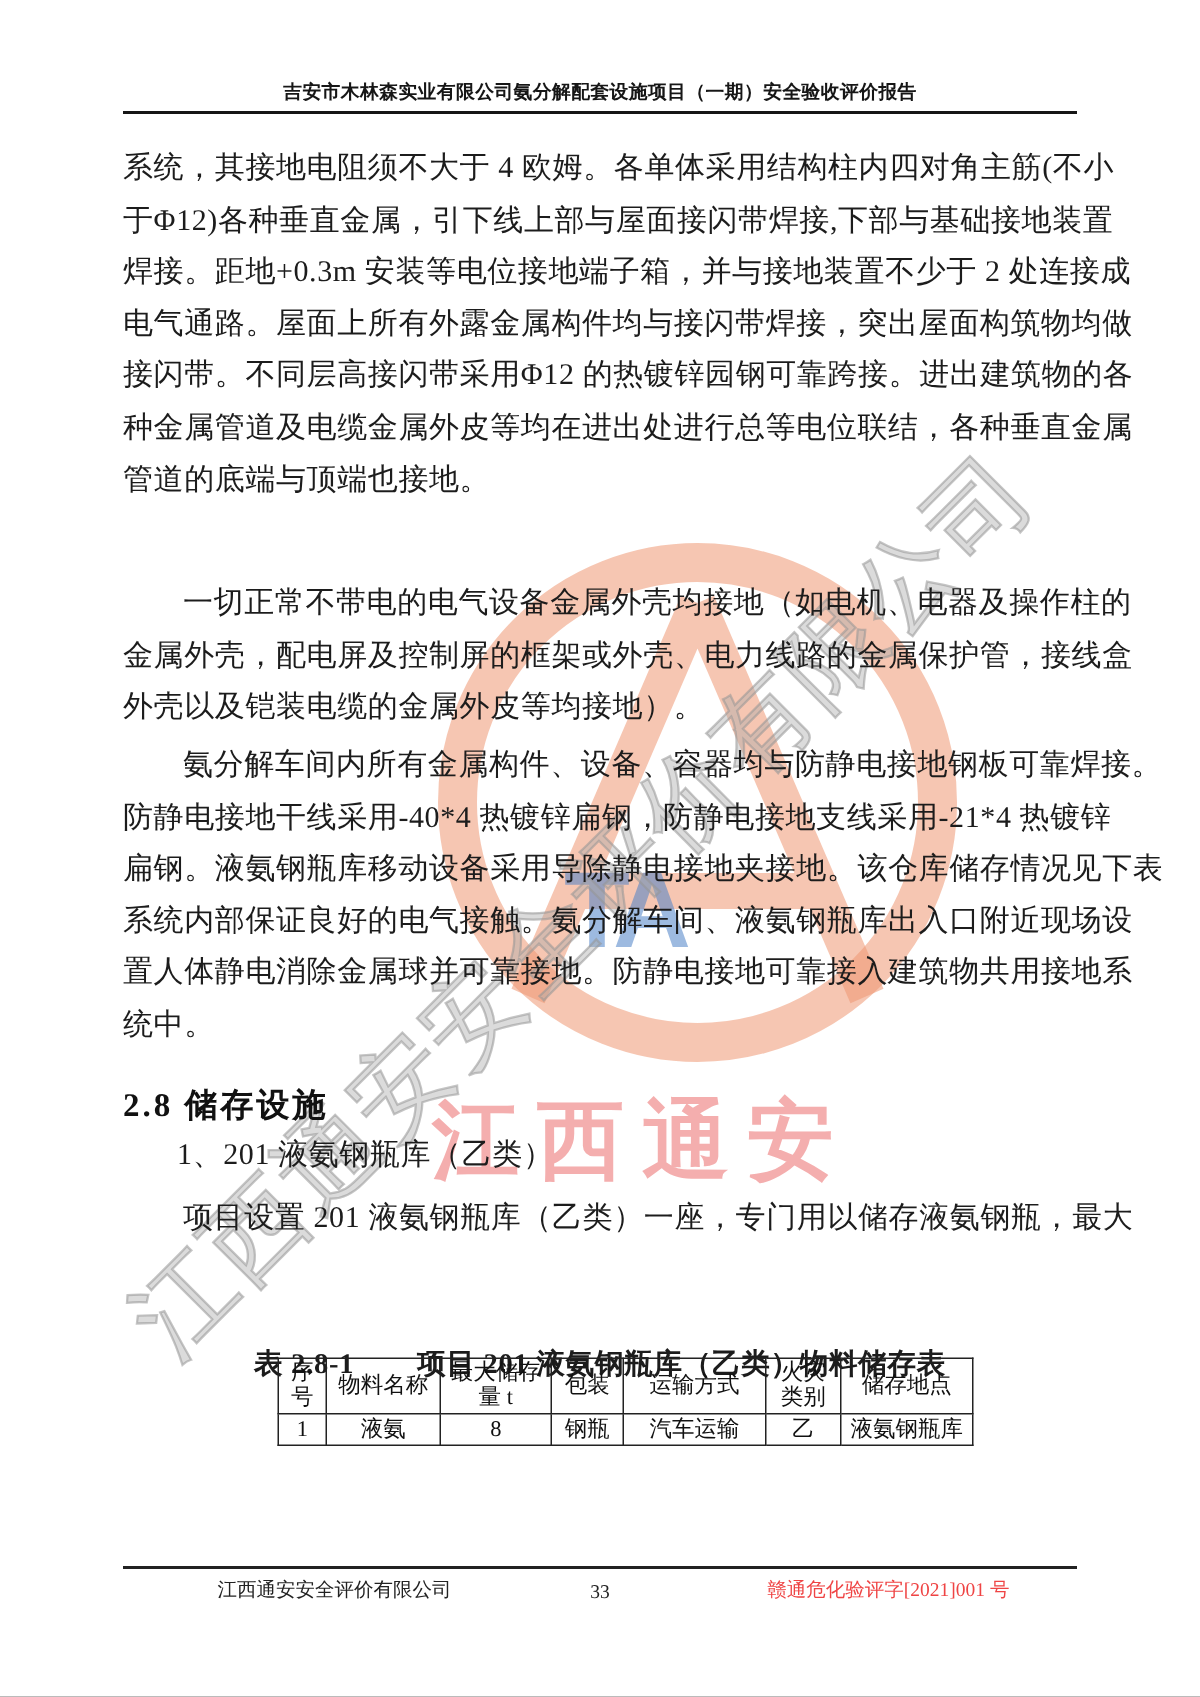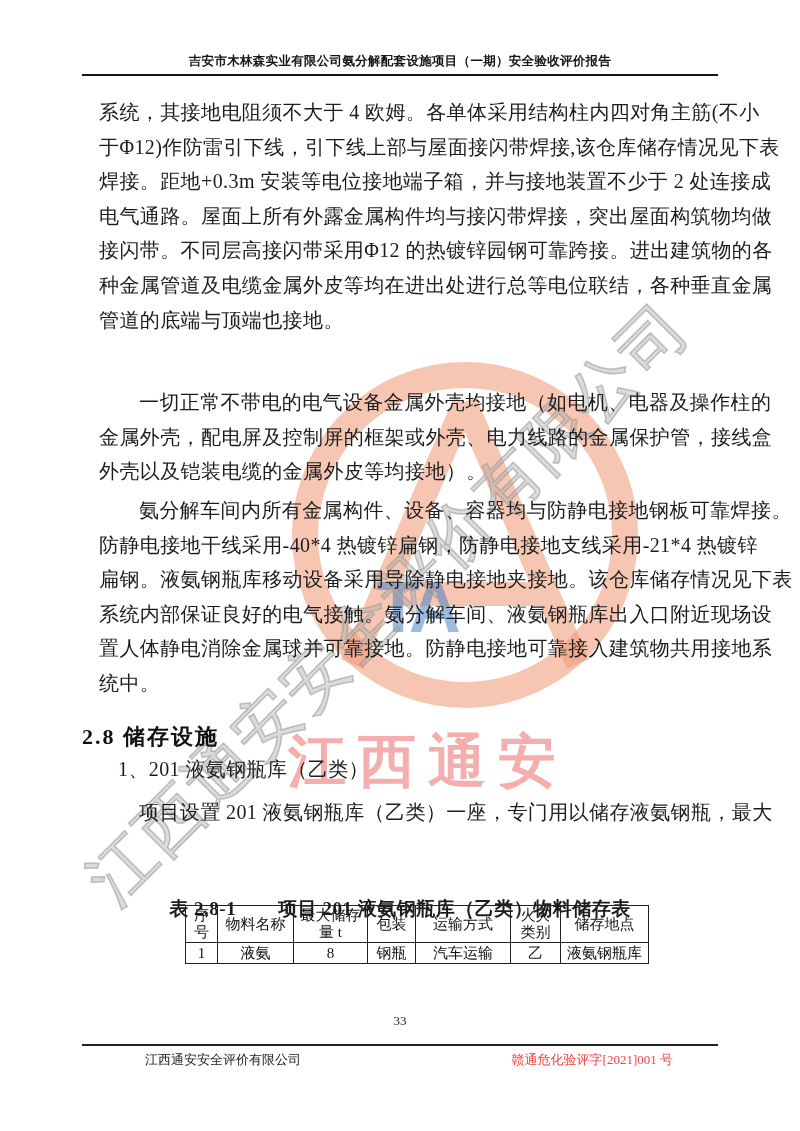--- a/index.html
+++ b/index.html
@@ -34,24 +34,24 @@
   }
   
   .content{position:absolute;inset:0;z-index:1;}
   .hdr-title{
     position:absolute;left:82px;top:53px;width:636px;text-align:center;
     font-size:12.5px;font-weight:bold;letter-spacing:0.3px;color:#161616;
   }
   .hdr-rule{position:absolute;left:82px;top:74px;width:636px;height:2.4px;background:#161616;}
   .ftr-rule{position:absolute;left:82px;top:1044px;width:636px;height:1.6px;background:#222;}
   .ftr-company{position:absolute;left:145px;top:1051px;font-size:13px;color:#222;}
-  .ftr-page{position:absolute;left:82px;top:1013px;width:636px;text-align:center;font-size:13px;color:#222;}
+  .ftr-page{position:absolute;left:82px;top:1053px;width:636px;text-align:center;font-size:13px;color:#222;}
   .ftr-doc{position:absolute;right:127px;top:1051px;font-size:13px;color:#ef4444;}
   .bodyblock{position:absolute;left:82px;width:640px;line-height:34.6px;font-size:20px;letter-spacing:0.4px;}
-  .bodyblock .ln{white-space:nowrap;margin-left:17px;}
+  .bodyblock .ln{white-space:nowrap;}
   .ln.indent{padding-left:40px;}
   .sec-heading{
     position:absolute;left:82px;top:722px;font-size:22px;font-weight:bold;
     letter-spacing:2px;color:#111;
   }
   .sec-item{position:absolute;left:118px;top:756px;font-size:20px;letter-spacing:0.4px;white-space:nowrap;}
   .tbl-caption{
     position:absolute;left:82px;top:864px;width:636px;text-align:center;
     font-size:19px;font-weight:bold;letter-spacing:0.5px;white-space:nowrap;margin-top:32px;
   }
@@ -83,21 +83,21 @@
     <div class="wm-red">江西通安</div>
   </div>
 
   <div class="content">
 
     <div class="hdr-title">吉安市木林森实业有限公司氨分解配套设施项目（一期）安全验收评价报告</div>
     <div class="hdr-rule"></div>
 
     <div class="bodyblock" style="top:95px;">
       <div class="ln">系统，其接地电阻须不大于 4 欧姆。各单体采用结构柱内四对角主筋(不小</div>
-      <div class="ln">于Φ12)作防雷引下线，引下线上部与屋面接闪带焊接,该仓库储存情况见下表</div>
+      <div class="ln">于Φ12)各种垂直金属，引下线上部与屋面接闪带焊接,下部与基础接地装置</div>
       <div class="ln">焊接。距地+0.3m 安装等电位接地端子箱，并与接地装置不少于 2 处连接成</div>
       <div class="ln">电气通路。屋面上所有外露金属构件均与接闪带焊接，突出屋面构筑物均做</div>
       <div class="ln">接闪带。不同层高接闪带采用Φ12 的热镀锌园钢可靠跨接。进出建筑物的各</div>
       <div class="ln">种金属管道及电缆金属外皮等均在进出处进行总等电位联结，各种垂直金属</div>
       <div class="ln">管道的底端与顶端也接地。</div>
     </div>
 
 
     <div class="bodyblock" style="top:385px;">
       <div class="ln indent">一切正常不带电的电气设备金属外壳均接地（如电机、电器及操作柱的</div>

